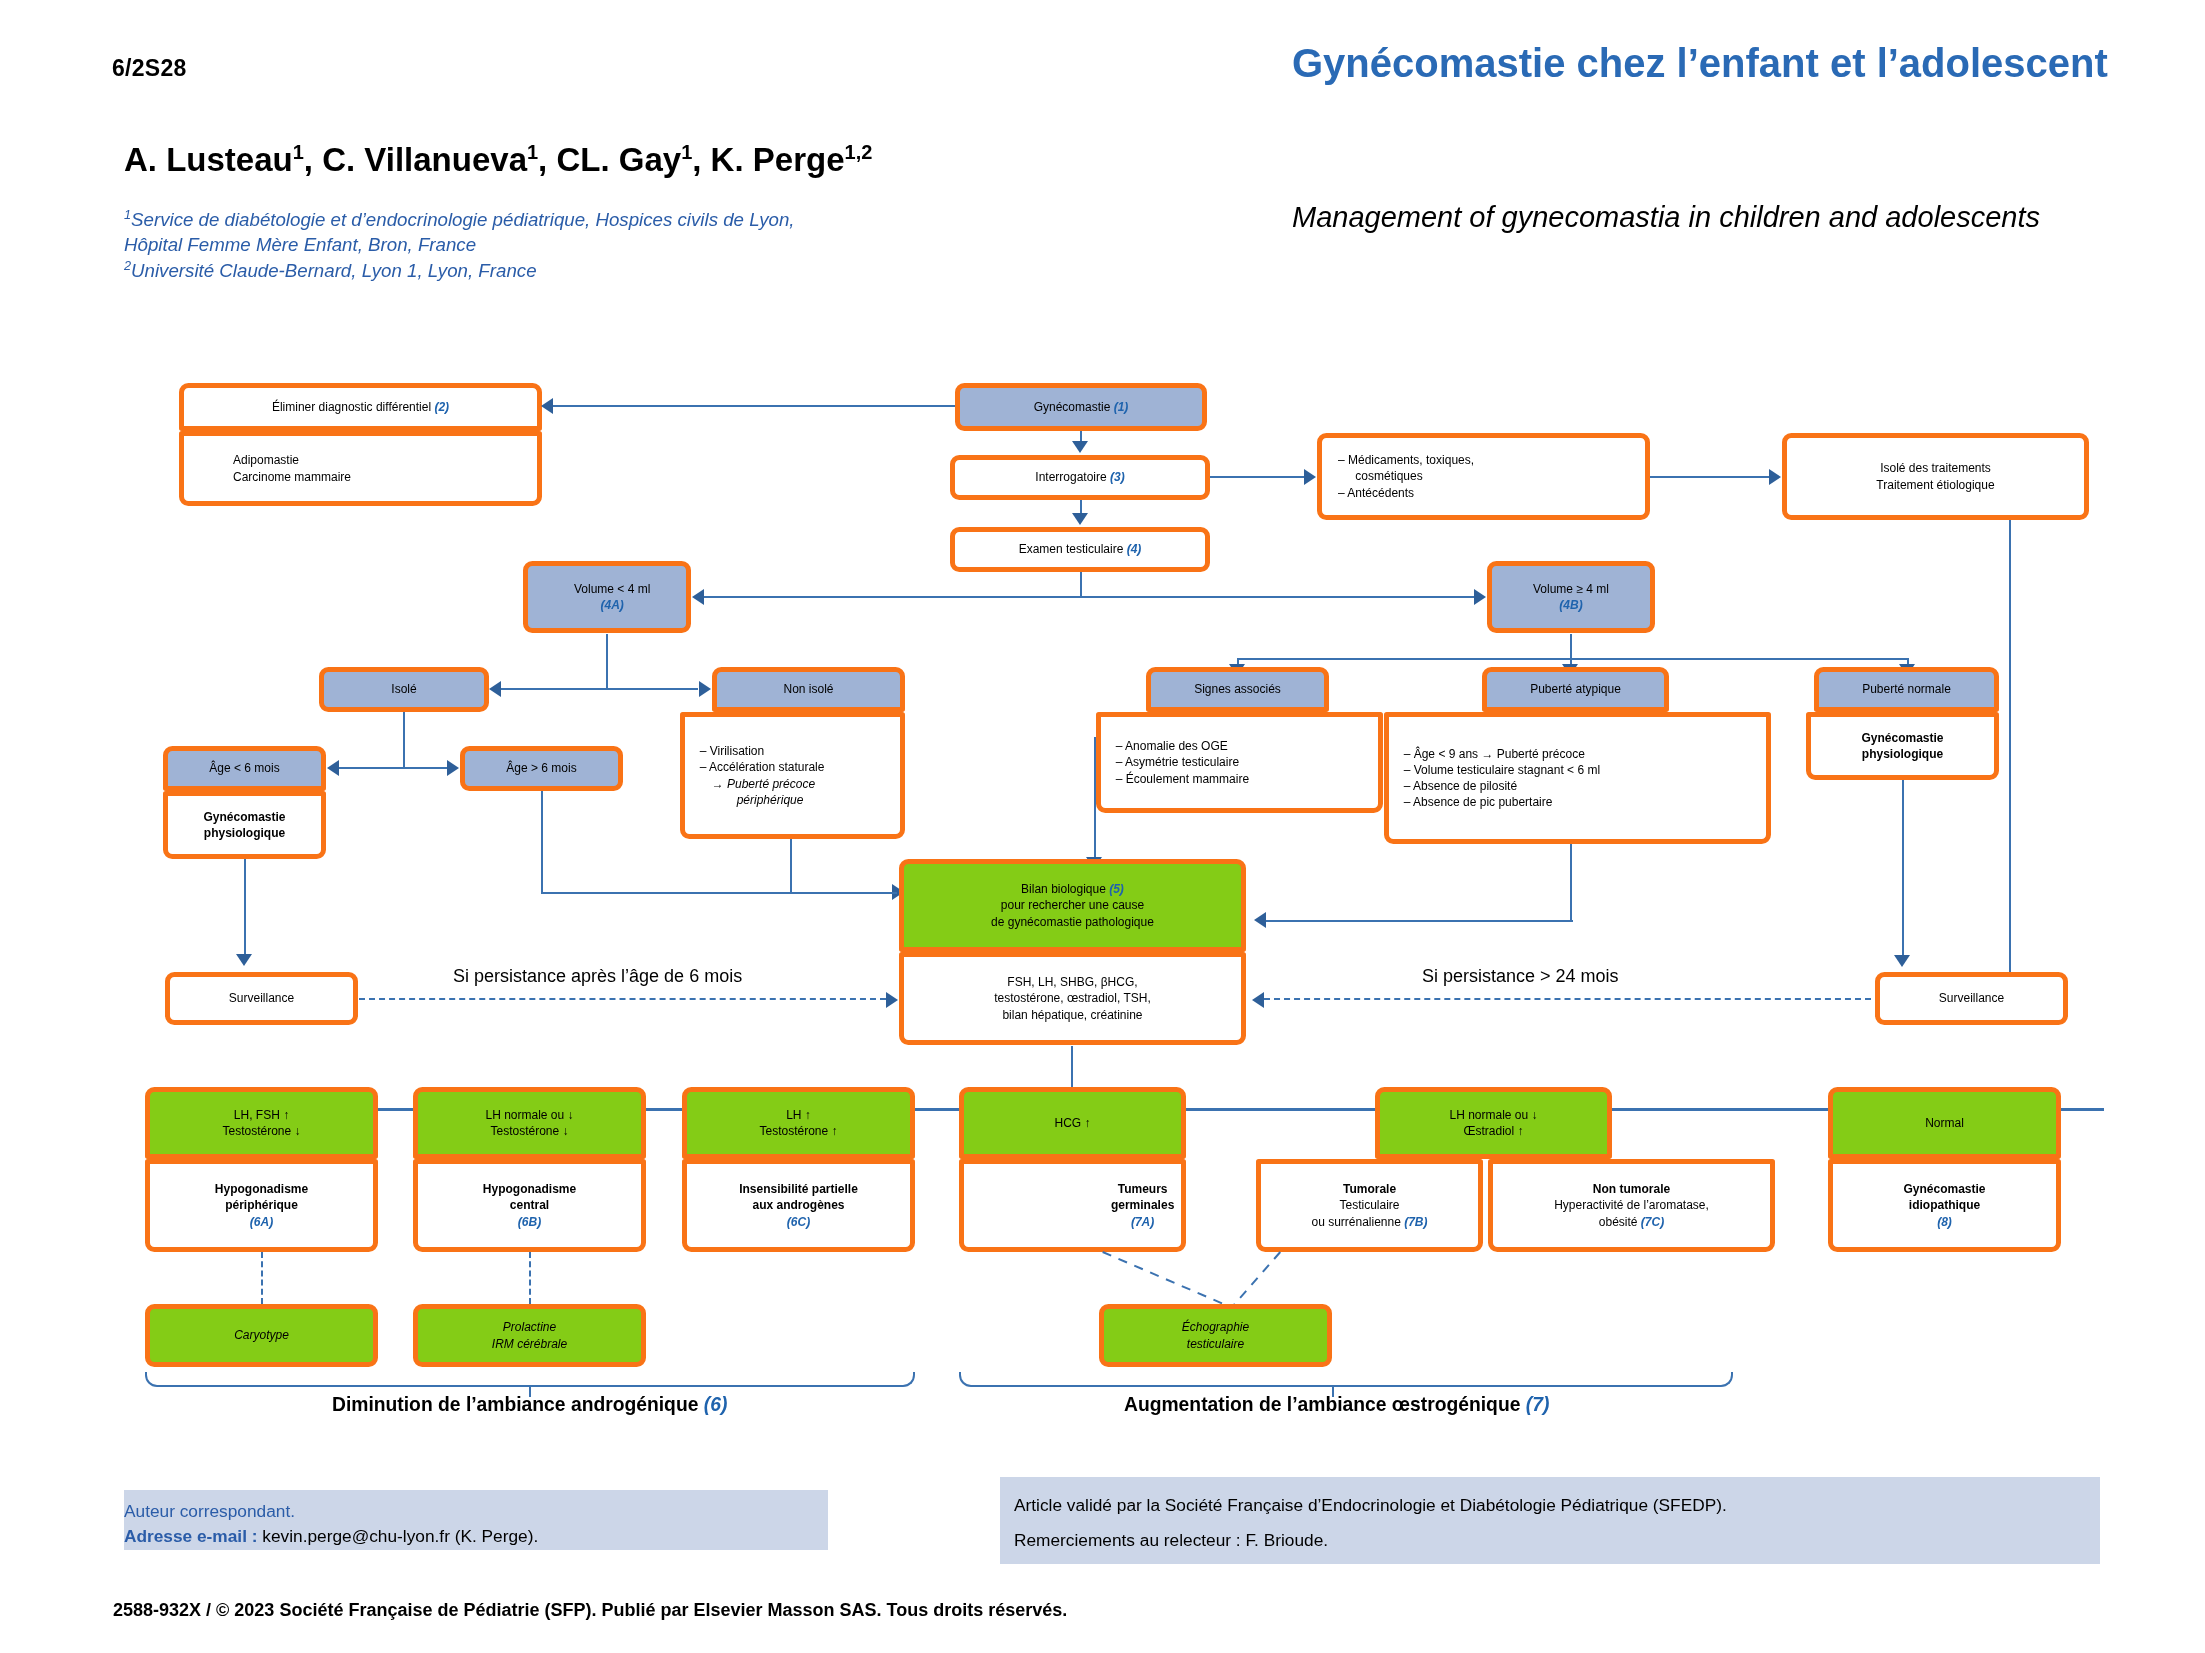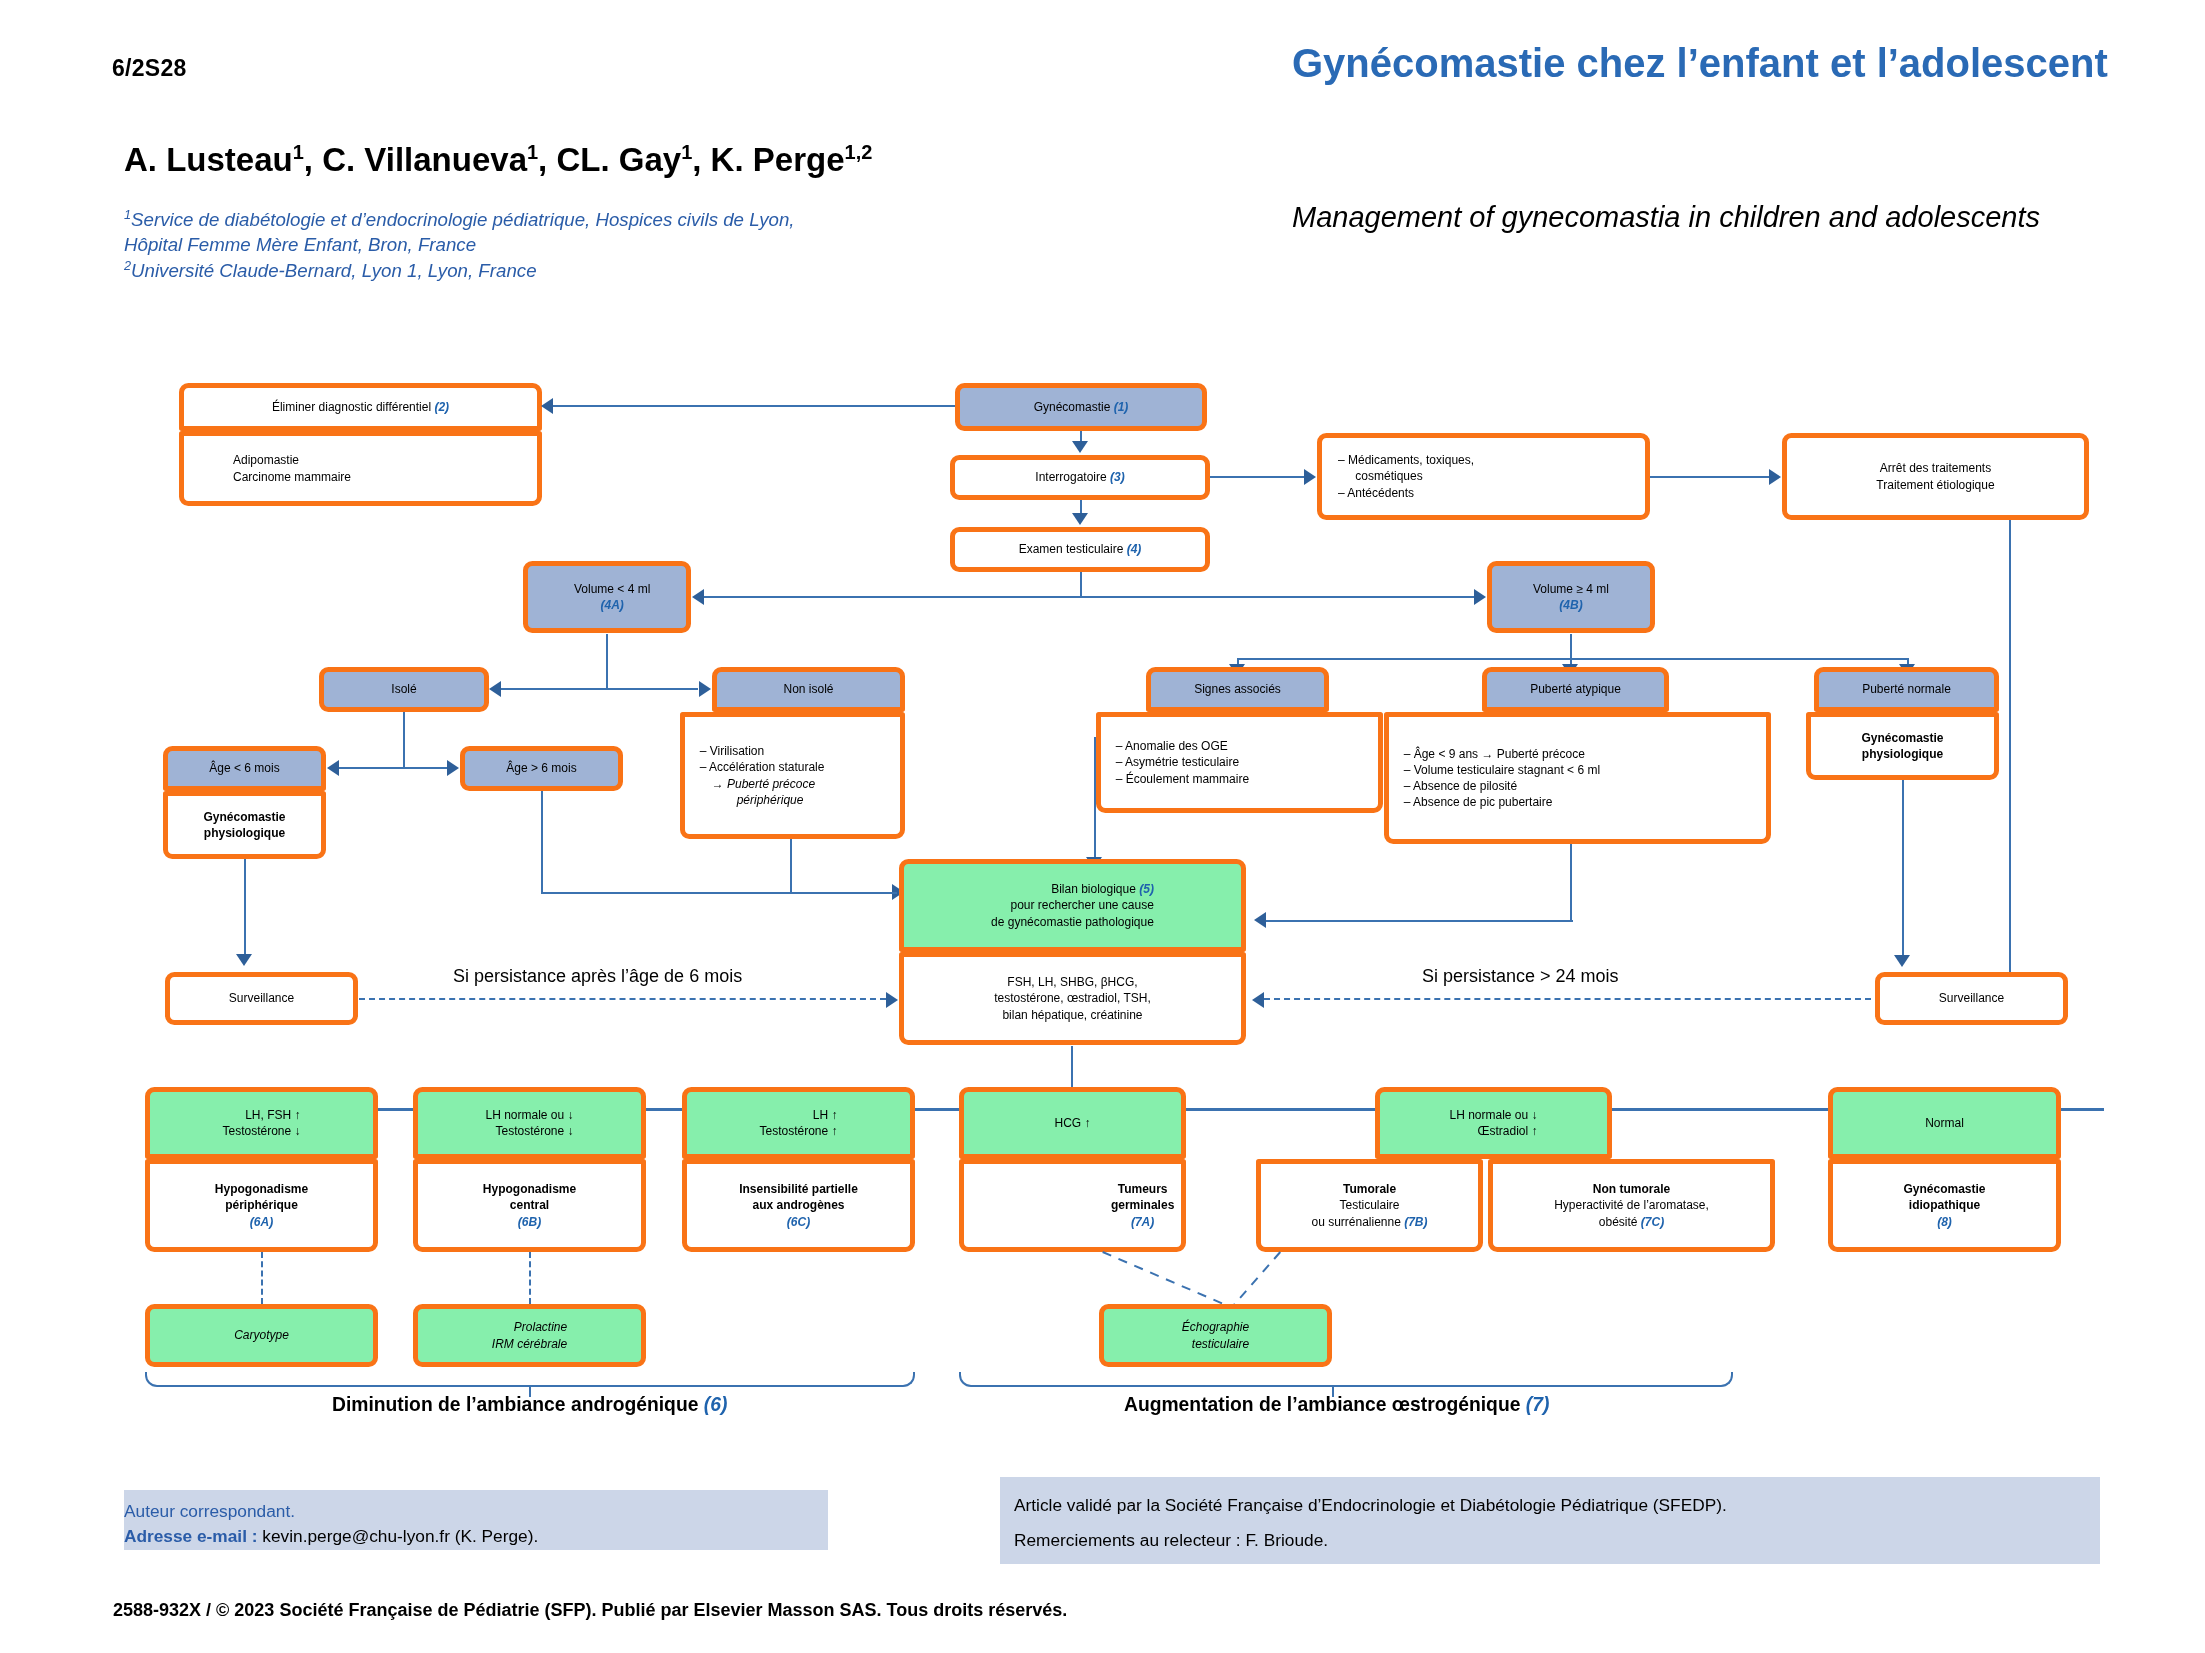--- a/index.html
+++ b/index.html
@@ -20,21 +20,21 @@
   #title{left:1292px;top:41px;width:820px;font-size:40px;font-weight:bold;color:#2a6ab5;line-height:1.12;}
   #subtitle{left:1292px;top:200px;width:820px;font-size:29px;font-style:italic;line-height:1.2;}
 
   
   .box{
     border:5px solid #f97316;border-radius:9.3px;background:#ffffff;
     display:flex;align-items:center;justify-content:center;text-align:center;
     font-size:12px;line-height:1.34;padding:2.7px 6.7px;
   }
   .box.blue{background:#9fb3d5;}
-  .box.lblue{background:#86efac;text-align:right;}
+  .box.lblue{background:#84cc16;}
   .box.left{justify-content:flex-start;text-align:left;}
   .box.bold{font-weight:bold;}
   .box.italic{font-style:italic;}
   .ref{color:#1f63ad;font-style:italic;font-weight:bold;}
   .sq-top{border-radius:9.3px 9.3px 2.7px 2.7px;}
   .sq-bot{border-radius:2.7px 2.7px 9.3px 9.3px;}
 
   
   .ln{background:#3b72b0;}
   .vl{width:2px;}
@@ -107,21 +107,21 @@
     <span>– Médicaments, toxiques,</span><br>
     <span style="padding-left:17.3px;display:inline-block;">cosmétiques</span><br>
     <span>– Antécédents</span>
   </span>
 </div>
 <div class="abs ln hl" style="left:1210px;top:476px;width:95px;"></div>
 <div class="abs ar ar-r" style="left:1304px;top:469px;"></div>
 
 <div class="abs box" id="narret" style="left:1782px;top:433px;width:307px;height:87px;">
   <span>
-    <span>Arrêt des traitements</span><br>
+    <span>Isolé des traitements</span><br>
     <span>Traitement étiologique</span>
   </span>
 </div>
 <div class="abs ln hl" style="left:1650px;top:476px;width:120px;"></div>
 <div class="abs ar ar-r" style="left:1769px;top:469px;"></div>
 
 <div class="abs ln vl" style="left:2009px;top:520px;height:462px;"></div>
 <div class="abs ar ar-d" style="left:2001px;top:976px;"></div>
 
 <div class="abs box blue" id="n4a" style="left:523px;top:561px;width:168px;height:72px;padding-left:17px;">

